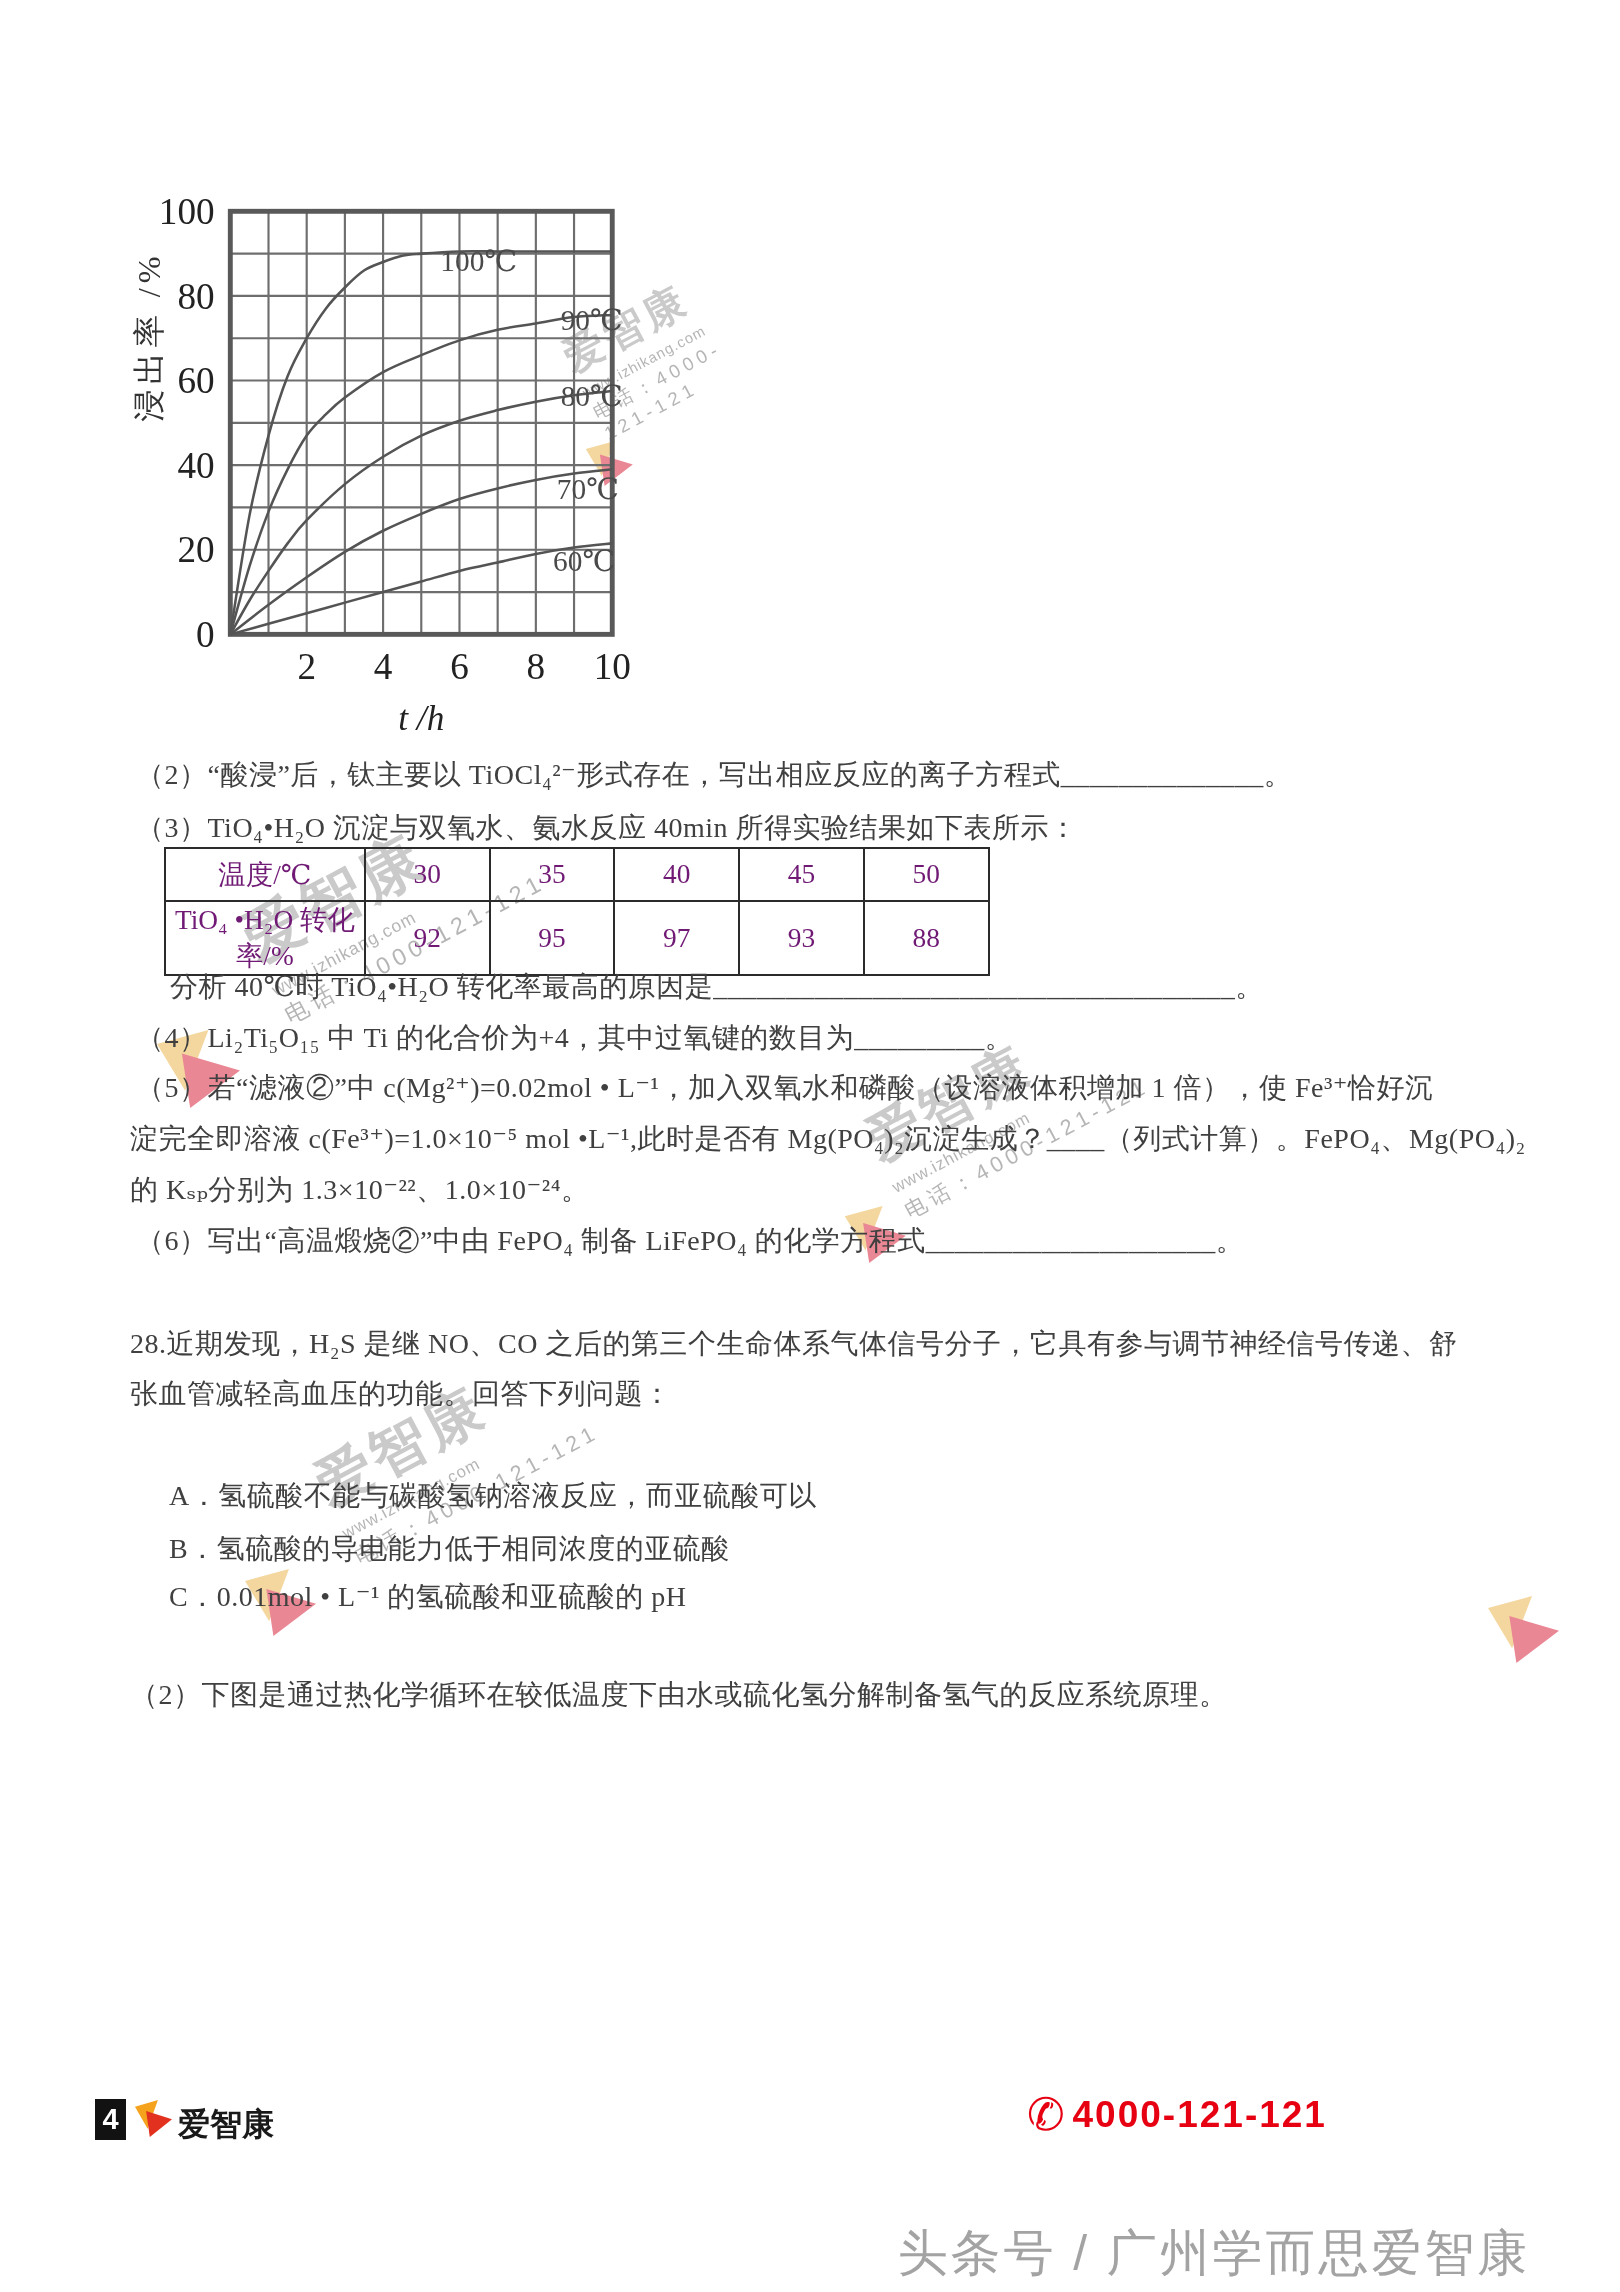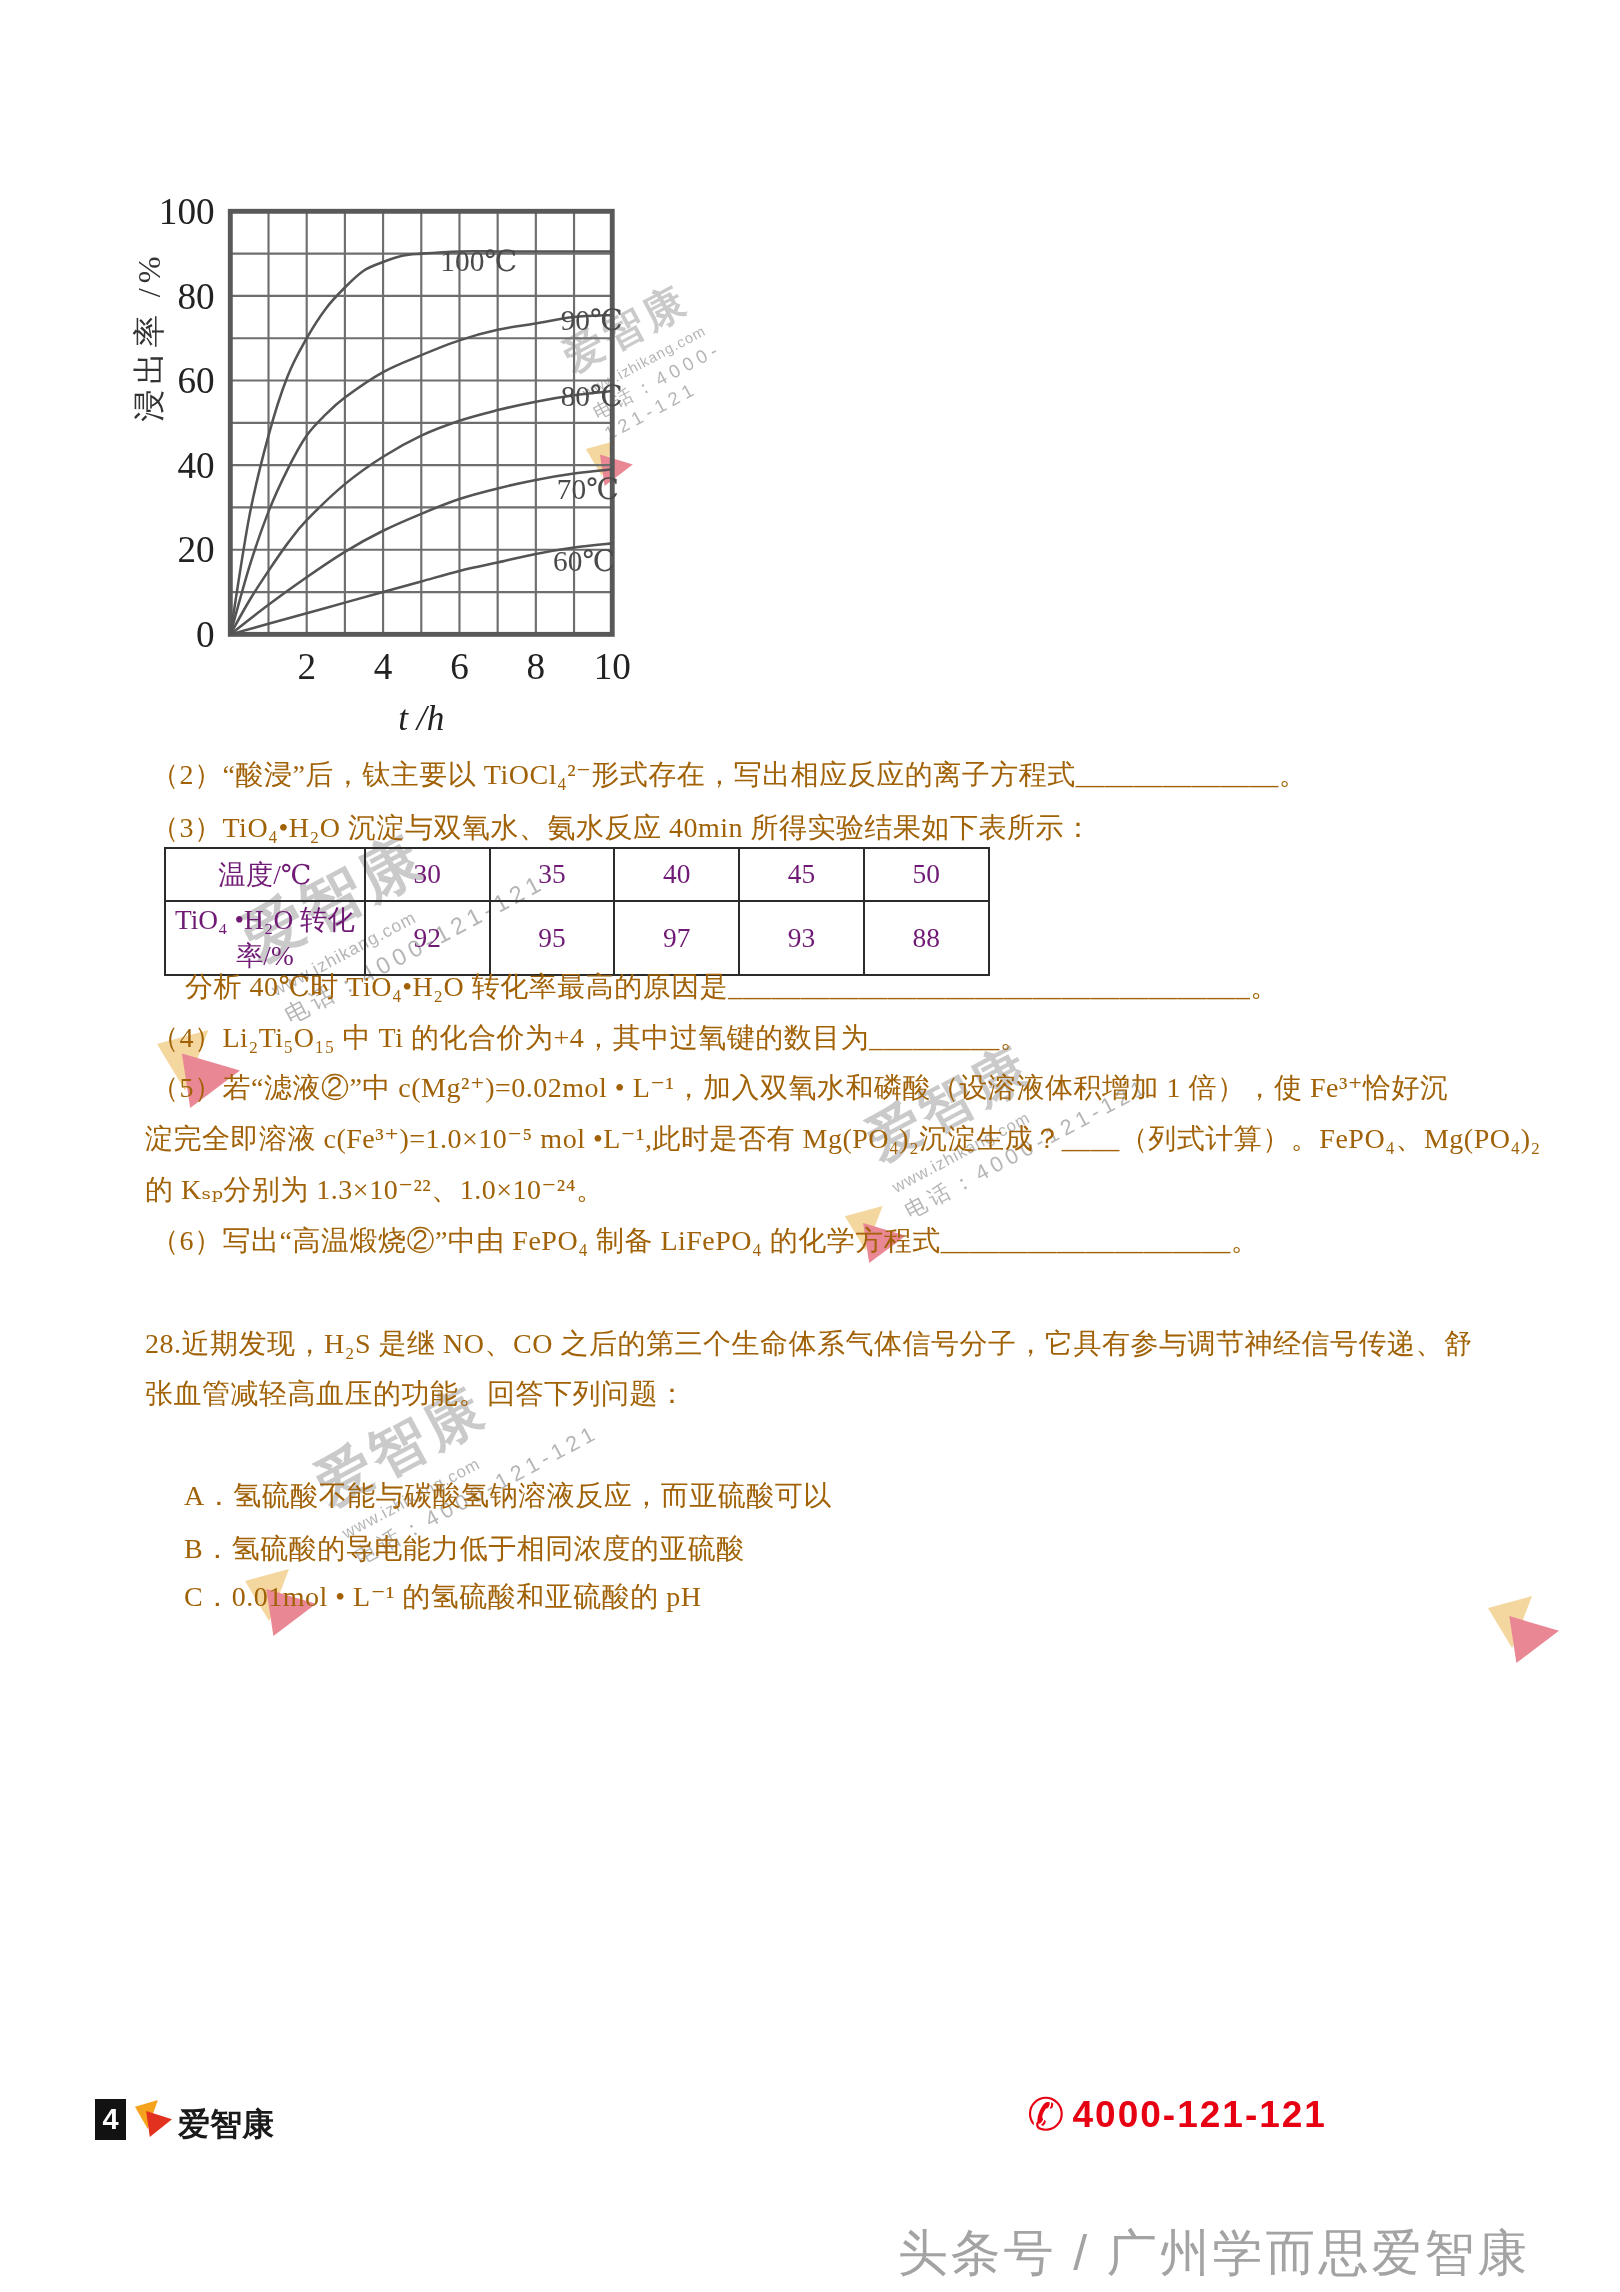--- a/index.html
+++ b/index.html
@@ -1,18 +1,18 @@
 <!DOCTYPE html>
 <html><head>
 <meta charset="utf-8">
 <style>
   html,body{margin:0;padding:0;background:#888;}
   .page{position:relative;width:1620px;height:2293px;background:#ffffff;overflow:hidden;
         font-family:"Liberation Serif","DejaVu Serif",serif;color:#111;}
-  .line{position:absolute;font-size:28px;color:#a16207;white-space:nowrap;letter-spacing:0.5px;z-index:2;margin-left:15px;}
+  .line{position:absolute;font-size:28px;color:#404040;white-space:nowrap;letter-spacing:0.5px;z-index:2;}
   #chart-svg{position:absolute;left:103px;top:125px;z-index:2;}
 
   .dtable{position:absolute;left:164px;top:847px;border-collapse:collapse;font-size:27.4px;color:#701a75;z-index:2;background:transparent;}
   .dtable td{border:2.4px solid #2b2b2b;text-align:center;padding:0 5.9px;}
   .dtable .c1{width:186px;}
   .dtable .cd{width:111px;}
   .dtable tr.r1 td{height:51px;}
   .dtable tr.r2 td{height:55px;}
 
   
@@ -123,20 +123,21 @@
   <div class="line" style="left:136px;top:1019px">（4）Li₂Ti₅O₁₅ 中 Ti 的化合价为+4，其中过氧键的数目为_________。</div>
   <div class="line" style="left:136px;top:1069px">（5）若“滤液②”中 c(Mg²⁺)=0.02mol • L⁻¹，加入双氧水和磷酸（设溶液体积增加 1 倍），使 Fe³⁺恰好沉</div>
   <div class="line" style="left:130px;top:1120px">淀完全即溶液 c(Fe³⁺)=1.0×10⁻⁵ mol •L⁻¹,此时是否有 Mg(PO₄)₂沉淀生成？____（列式计算）。FePO₄、Mg(PO₄)₂</div>
   <div class="line" style="left:130px;top:1171px">的 Kₛₚ分别为 1.3×10⁻²²、1.0×10⁻²⁴。</div>
   <div class="line" style="left:136px;top:1222px">（6）写出“高温煅烧②”中由 FePO₄ 制备 LiFePO₄ 的化学方程式____________________。</div>
   <div class="line" style="left:130px;top:1325px">28.近期发现，H₂S 是继 NO、CO 之后的第三个生命体系气体信号分子，它具有参与调节神经信号传递、舒</div>
   <div class="line" style="left:130px;top:1375px">张血管减轻高血压的功能。回答下列问题：</div>
   <div class="line" style="left:169px;top:1530px">B．氢硫酸的导电能力低于相同浓度的亚硫酸</div>
   <div class="line" style="left:169px;top:1477px">A．氢硫酸不能与碳酸氢钠溶液反应，而亚硫酸可以</div>
   <div class="line" style="left:169px;top:1578px">C．0.01mol • L⁻¹ 的氢硫酸和亚硫酸的 pH</div>
+  <div class="line" style="left:130px;top:1676px">（2）下图是通过热化学循环在较低温度下由水或硫化氢分解制备氢气的反应系统原理。</div>
 
   <div class="wm" style="left:576px;top:316px;width:225px;height:186px">
     <div class="wm-logo" style="left:9.8px;top:125px;width:47px;height:45px">
         <span class="t1"></span>
         <span class="t2"></span>
       </div>
     <div class="wm-rot" style="position:absolute;left:35px;top:5.9px">
       <span class="wm-brand" style="font-size:41px">爱智康</span>
       <span class="wm-url" style="font-size:14.7px">www.izhikang.com</span>
       <span class="wm-tel" style="font-size:18.6px">电话：4000-121-121</span>

